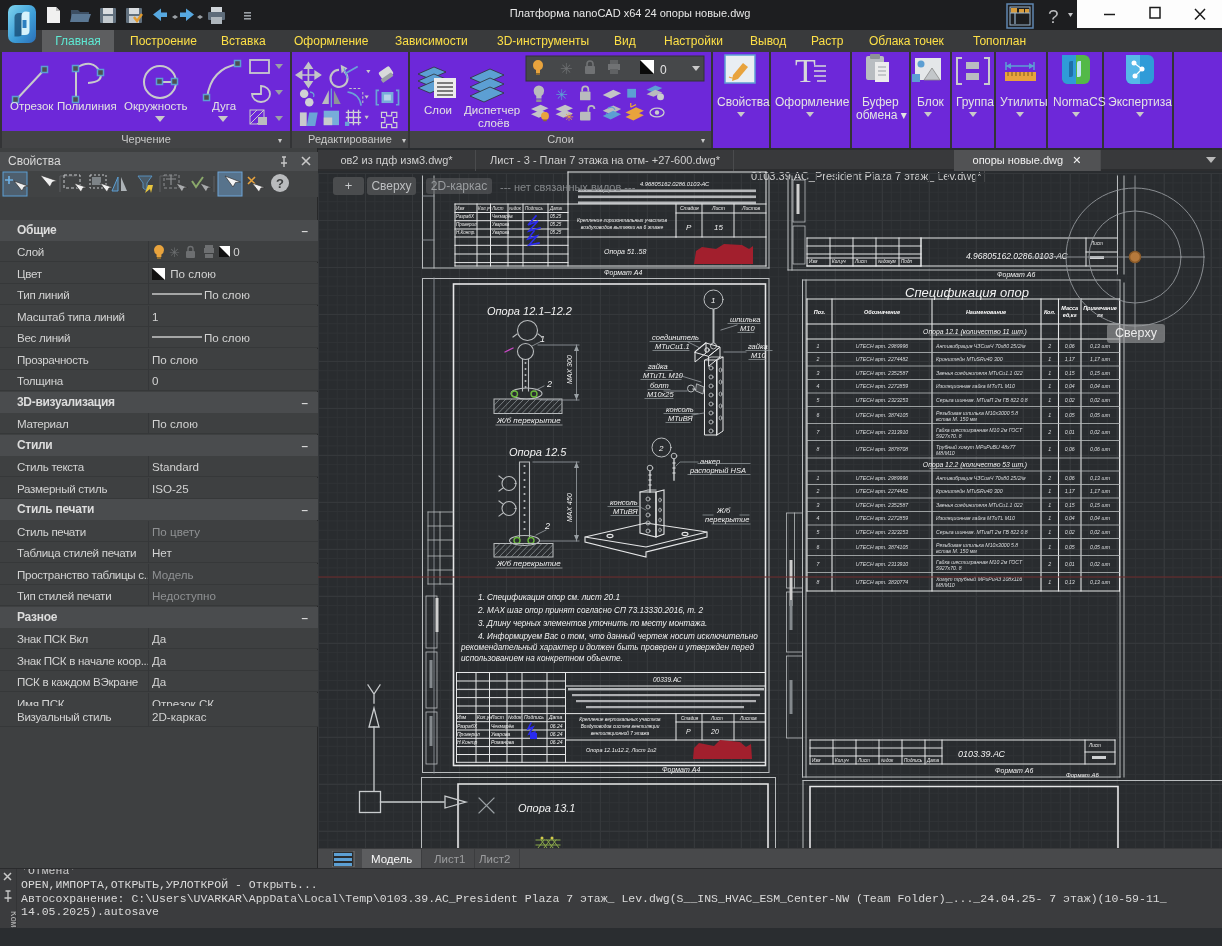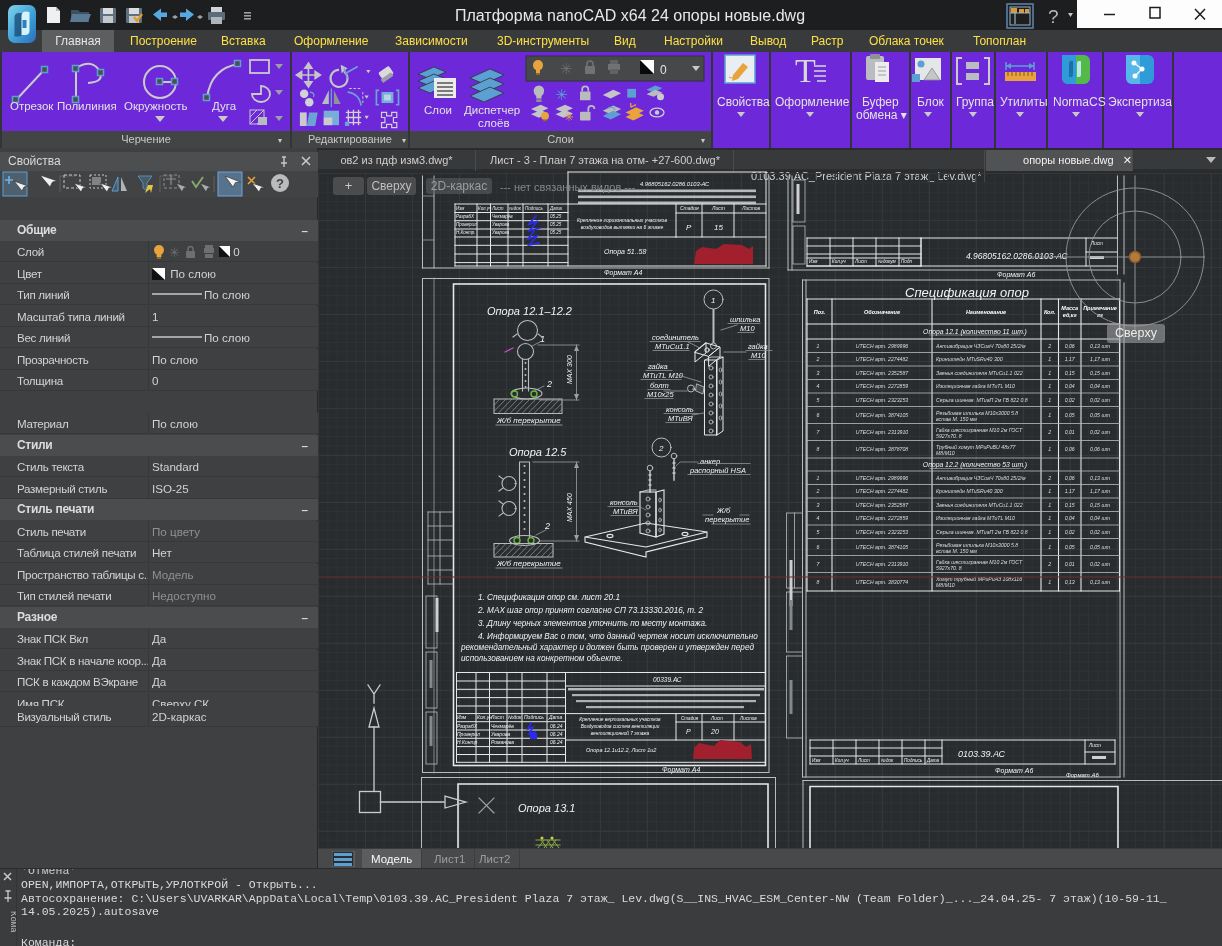--- a/index.html
+++ b/index.html
@@ -1,25 +1,25 @@
 <!DOCTYPE html>
 <html><head><meta charset="utf-8">
 <style>
 html,body{margin:0;padding:0;width:1222px;height:946px;overflow:hidden;background:#2a2d30;font-family:"Liberation Sans",sans-serif;}
 *{box-sizing:border-box;}
 .abs{position:absolute;}
 #page{position:relative;width:1222px;height:946px;}
 
 #titlebar{left:0;top:0;width:1222px;height:30px;background:#1d1e20;}
 #whitecap{right:0;top:0;width:145px;height:28px;background:#fdfdfd;color:#1a1a1a;}
-#title{left:380px;top:7px;width:500px;text-align:center;color:#e8e8e8;font-size:16px;}
+#title{left:380px;top:7px;width:500px;text-align:center;color:#e8e8e8;font-size:11px;}
 
 #tabrow{left:0;top:30px;width:1222px;height:22px;background:#393a3c;}
 .rtab{position:absolute;top:0;height:22px;line-height:22px;color:#fde047;font-size:12px;padding:0 13px;}
-.rtab.act{background:#5d5e60;color:#e5e5e5;}
+.rtab.act{background:#5d5e60;color:#5eead4;}
 
 #ribbon{left:0;top:52px;width:1222px;height:96px;background:#333436;}
 .rgroup{position:absolute;top:0;height:96px;background:#6d28d9;}
 .rglabel{position:absolute;left:0;bottom:0;width:100%;height:19px;background:#434446;color:#c9c9c9;font-size:11px;text-align:center;line-height:19px;}
 .rglabel .da{font-size:8px;position:absolute;right:4px;top:1px;color:#c9c9c9;}
 
 #panel{left:0;top:148px;width:318px;height:720px;background:#3e4041;border-right:1px solid #272829;}
 #phead{left:0;top:4px;width:318px;height:19px;background:#4c4e50;color:#d8d8d8;font-size:12px;line-height:19px;padding-left:8px;}
 #ptools{left:0;top:23px;width:318px;height:26px;background:#414344;}
 .prow{position:absolute;left:0;width:318px;height:21px;color:#d3d3d3;font-size:11.6px;line-height:21px;}
@@ -36,21 +36,21 @@
 #doctabs{left:0;top:2px;width:904px;height:21px;background:#38393b;border-bottom:2px solid #2c2d2f;}
 .dtab{position:absolute;top:0;height:21px;line-height:21px;font-size:11px;color:#cfcfcf;padding:0 10px;border-right:1px solid #4a4b4d;white-space:nowrap;}
 .dtab.act{background:#515254;color:#f2f2f2;}
 #grid{left:0;top:25px;width:904px;height:675px;
 background-image:linear-gradient(#35383b 1px,transparent 1px),linear-gradient(90deg,#35383b 1px,transparent 1px),linear-gradient(#2f3235 1px,transparent 1px),linear-gradient(90deg,#2f3235 1px,transparent 1px);
 background-size:47px 47px,47px 47px,9.4px 9.4px,9.4px 9.4px;}
 #sheettabs{left:0;top:700px;width:904px;height:20px;background:#48494b;border-top:1px solid #3a3b3d;}
 .stab{position:absolute;top:0;height:20px;line-height:20px;font-size:11.5px;color:#9c9d9f;padding:0 9px;border-right:1px solid #3c3d3f;}
 .stab.act{background:#5c5d5f;color:#fafafa;}
 
-#cmd{overflow:hidden;left:0;top:868px;width:1222px;height:78px;background:#3b3c3e;border-top:1px solid #2a2b2d;color:#dadada;font-family:"Liberation Mono",monospace;font-size:11.5px;}
+#cmd{overflow:hidden;left:0;top:868px;width:1222px;height:60px;background:#3b3c3e;border-top:1px solid #2a2b2d;color:#dadada;font-family:"Liberation Mono",monospace;font-size:11.5px;}
 #cmdstrip{left:0;top:0;width:17px;height:78px;background:#3b3c3e;border-right:1px solid #333436;color:#c8c8c8;}
 .cline{position:absolute;left:21px;white-space:pre;}
 </style></head>
 <body>
 <div id="page">
   <div class="abs" id="titlebar"></div>
   <svg class="abs" style="left:0;top:0;z-index:6" width="1080" height="52" viewBox="0 0 1080 52">
 
     <defs>
         <linearGradient id="lg" x1="0" y1="0" x2="1" y2="1">
@@ -469,20 +469,23 @@
           </svg>По слою</span>
       </div>
     <div class="prow itm" style="top:200.5px">
         <span class="nm">Прозрачность</span>
         <span class="vl">По слою</span>
       </div>
     <div class="prow itm" style="top:222px">
         <span class="nm">Толщина</span>
         <span class="vl">0</span>
       </div>
+    <div class="prow sec" style="top:243.5px">
+        <span class="nm" style="font-size:12px">3D-визуализация</span>
+      </div>
     <div class="prow itm" style="top:265px">
         <span class="nm">Материал</span>
         <span class="vl">По слою</span>
       </div>
     <div class="prow sec" style="top:286.5px">
         <span class="nm" style="font-size:12px">Стили</span>
       </div>
     <div class="prow itm" style="top:308px">
         <span class="nm">Стиль текста</span>
         <span class="vl">Standard</span>
@@ -520,33 +523,33 @@
     <div class="prow itm" style="top:501.5px">
         <span class="nm">Знак ПСК в начале коор...</span>
         <span class="vl">Да</span>
       </div>
     <div class="prow itm" style="top:523px">
         <span class="nm">ПСК в каждом ВЭкране</span>
         <span class="vl">Да</span>
       </div>
     <div class="prow itm" style="top:544.5px">
         <span class="nm">Имя ПСК</span>
-        <span class="vl">Сверху СК</span>
+        <span class="vl">Отрезок СК</span>
       </div>
     <div class="prow itm" style="top:558px">
         <span class="nm">Визуальный стиль</span>
         <span class="vl">2D-каркас</span>
       </div>
   </div>
   <div class="abs" id="canvas">
     <div class="abs" id="doctabs">
       <div class="dtab" style="left:0px;width:158px;padding:0;text-align:center">ов2 из пдф изм3.dwg*</div>
       <div class="dtab" style="left:159px;width:257px;padding:0;text-align:center">Лист - 3 - План 7 этажа на отм- +27-600.dwg*</div>
       <div class="dtab" style="left:417px;width:250px;padding:16px;text-align:center">0103.39.АС_President Plaza 7 этаж_ Lev.dwg*</div>
-      <div class="dtab act" style="left:668px;width:147px;padding:0;text-align:right">опоры новые.dwg&nbsp;&nbsp;&nbsp;✕</div>
+      <div class="dtab act" style="left:636px;width:147px;padding:0;text-align:center">опоры новые.dwg&nbsp;&nbsp;&nbsp;✕</div>
       <div style="position:absolute;right:6px;top:7px;width:0;height:0;border-left:5px solid transparent;border-right:5px solid transparent;border-top:6px solid #b9b9b9"></div>
     </div>
     <div class="abs" id="grid"></div>
     <svg class="abs" id="draw" style="left:0;top:0" width="904" height="720" viewBox="318 148 904 720">
 <g fill="none" stroke-linecap="square">
 <path d="M422.5 176 V268 M434 176 V268 M769 176 V268 M422.5 268 H769" stroke="#b9bcbe" stroke-width="1"></path>
 <path d="M422.5 196 h11.5 M422.5 240 h11.5" stroke="#9aa0a4" stroke-width="0.8"></path>
 <g stroke="#e6e7e8" stroke-width="1">
             <path d="M455 204 V266 M477 204 V266 M490.5 204 V266 M508 204 V266 M523 204 V266 M548 204 V266 M568 172 V266"></path>
             <path d="M455 204 H568 M455 212.5 H568 M455 220.7 H568 M455 229 H568 M455 237 H568 M455 245.3 H568 M455 254 H568 M455 262.6 H568 M455 266 H766"></path>

